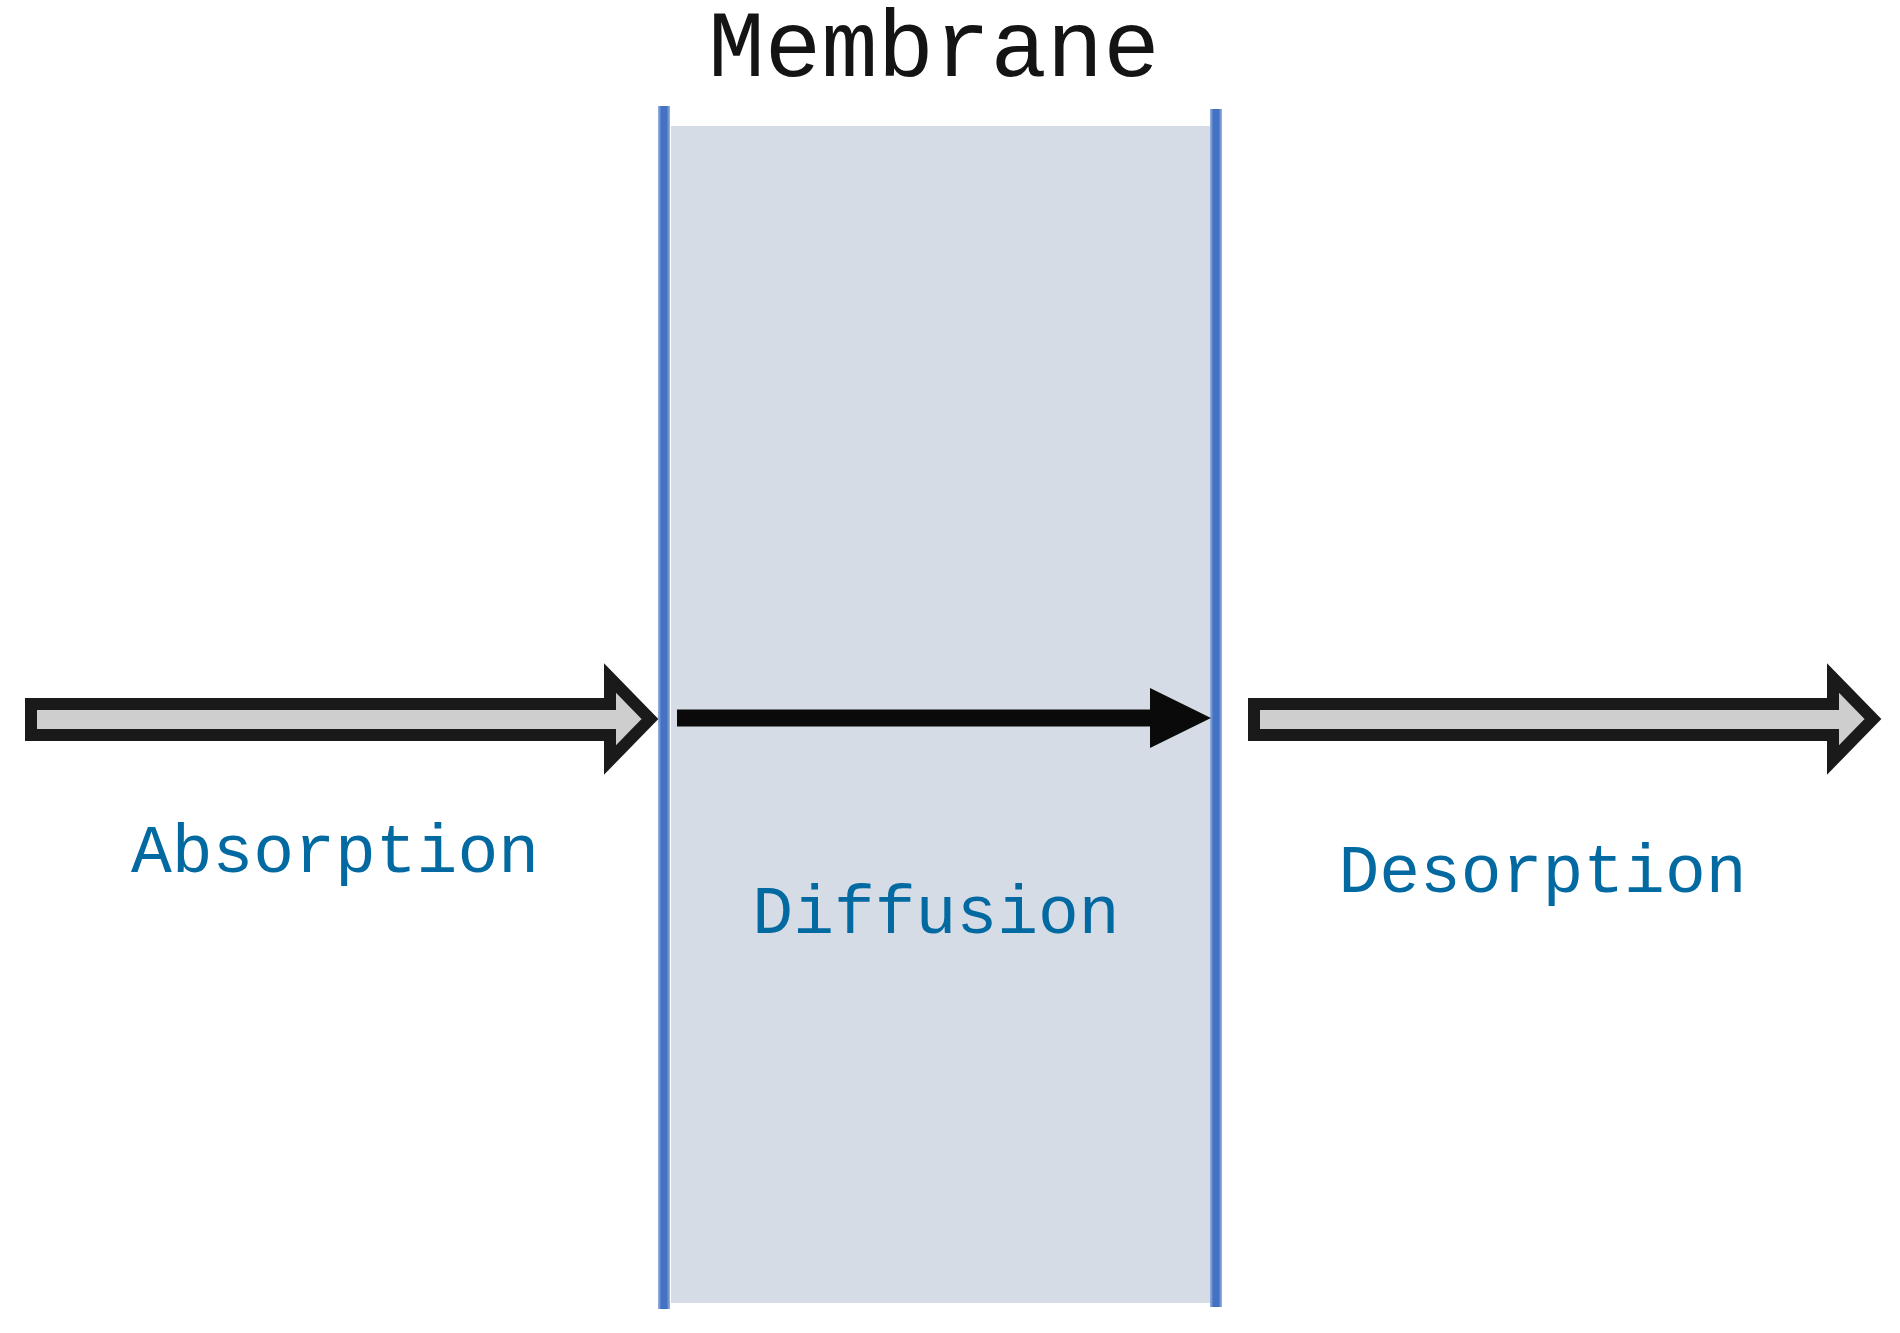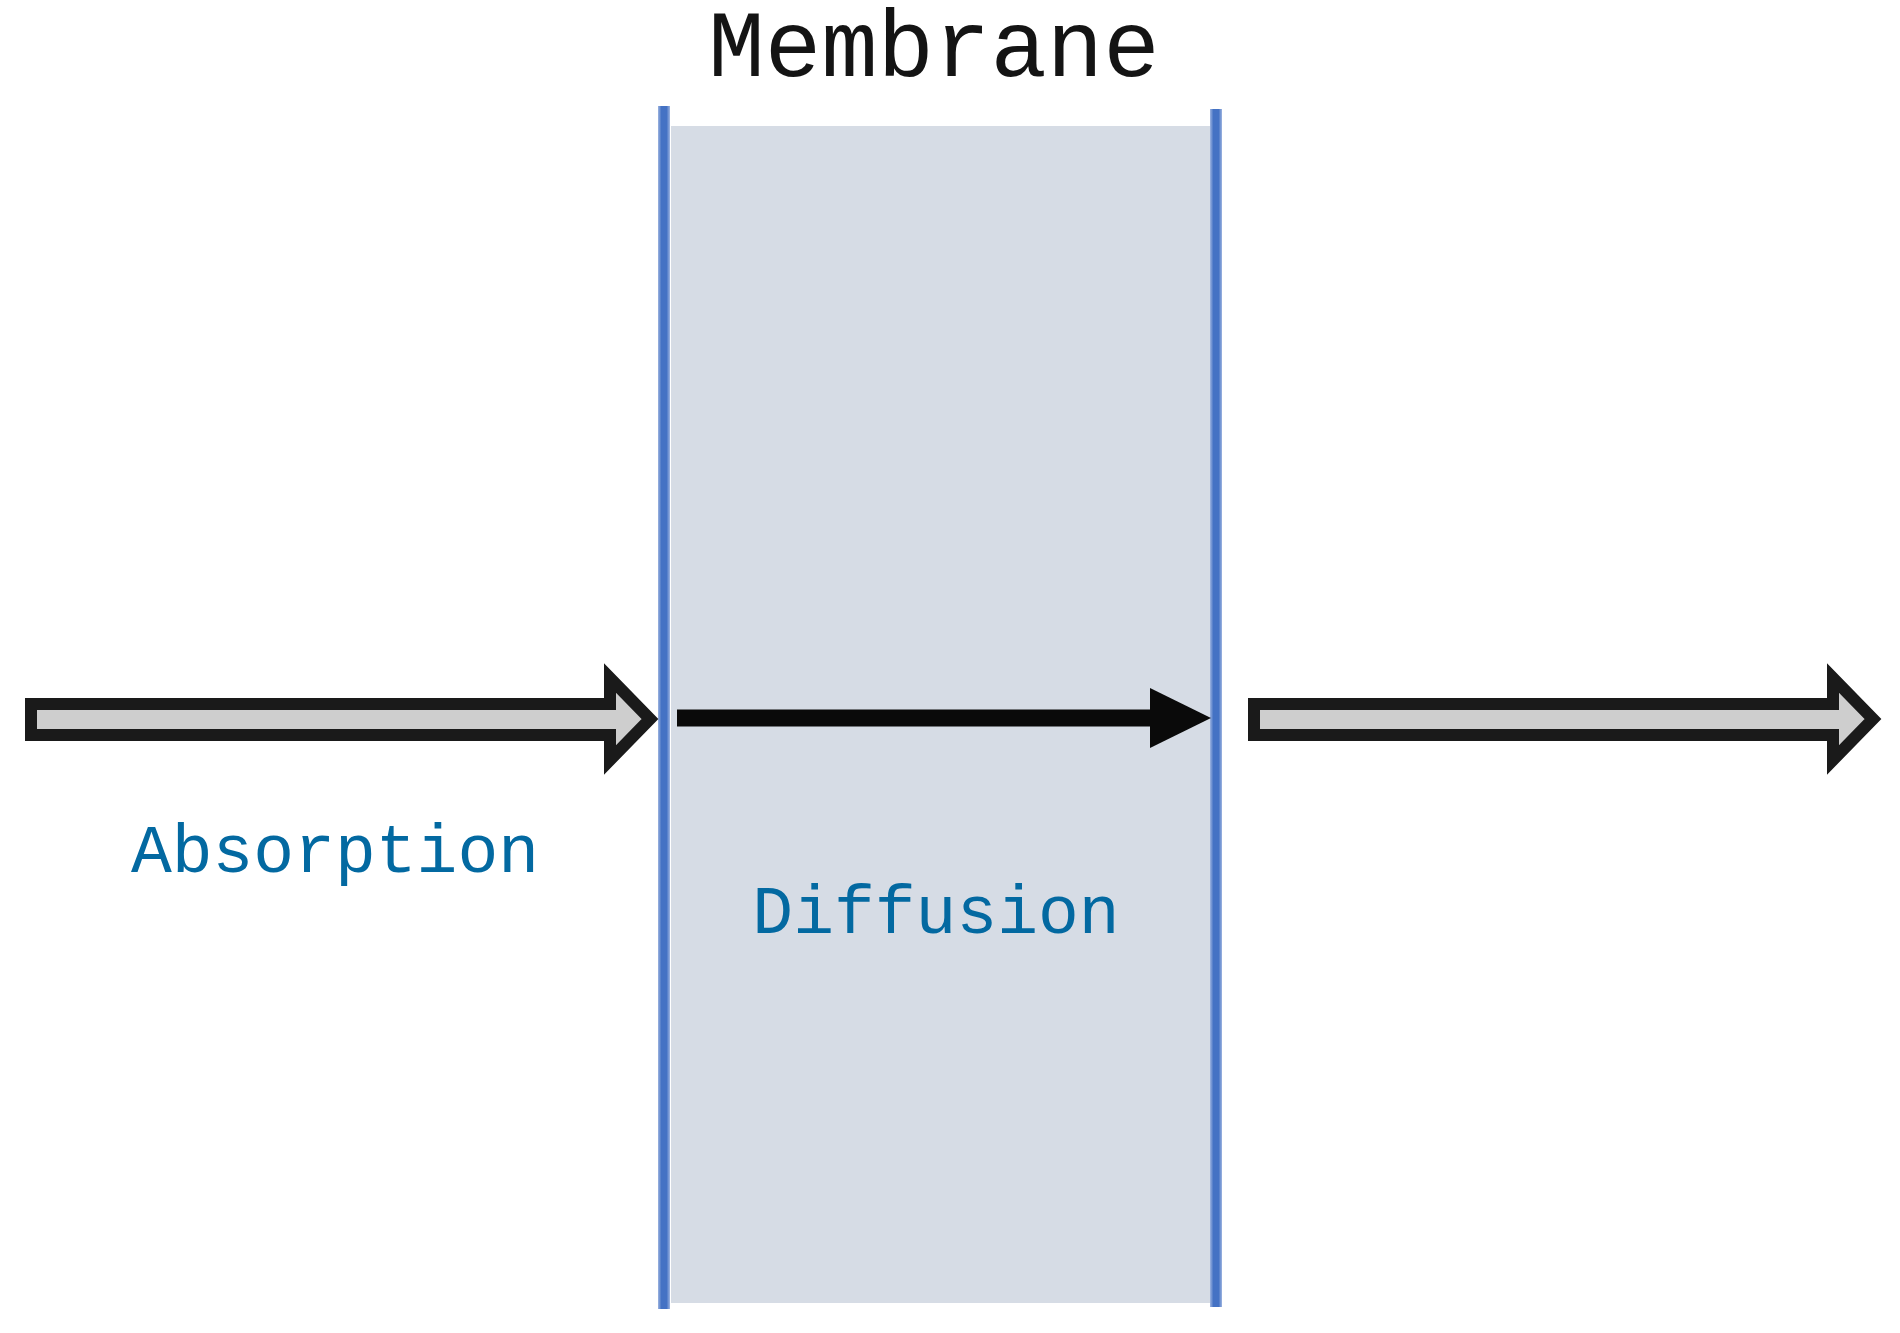--- a/index.html
+++ b/index.html
@@ -103,14 +103,15 @@
 
     <polygon class="diffusion-head" points="1150,688 1211,718 1150,748"></polygon>
 
     <polygon class="block-arrow" points="1254,704 1833,704 1833,678 1873,719 1833,760 1833,735 1254,735"></polygon>
   </svg>
 
   <div class="diagram-label label-absorption">Absorption</div>
 
   <div class="diagram-label label-diffusion">Diffusion</div>
 
+  <div class="diagram-label label-desorption">Desorption</div>
 
 </div>
 
 </body></html>

